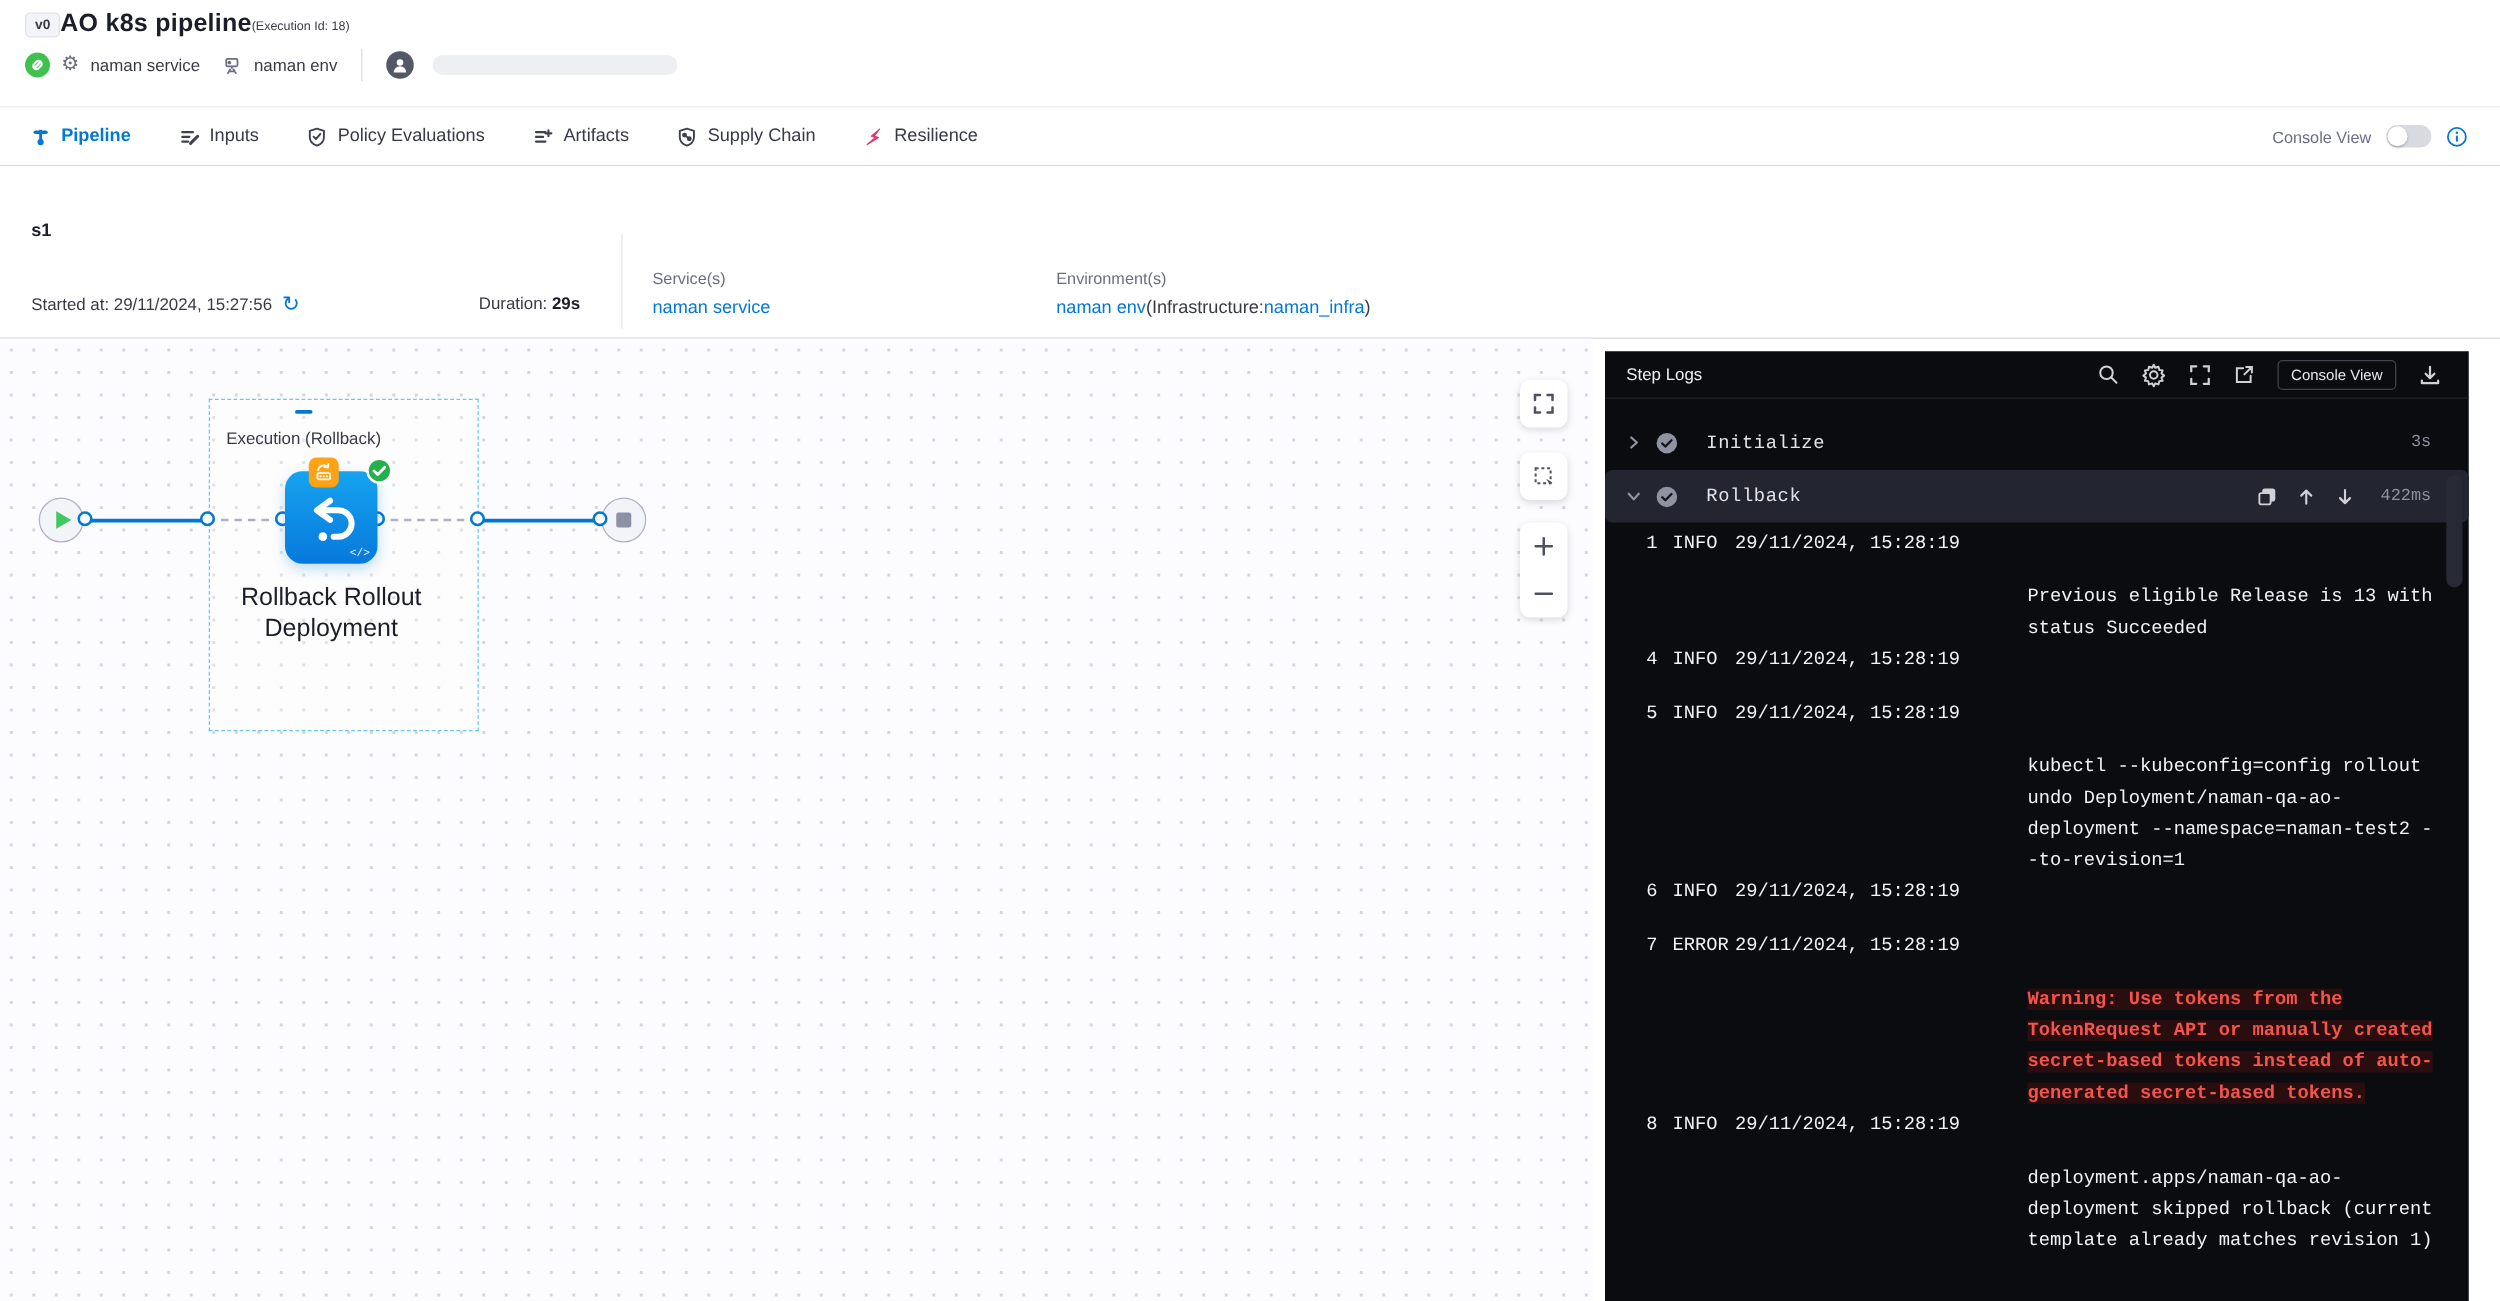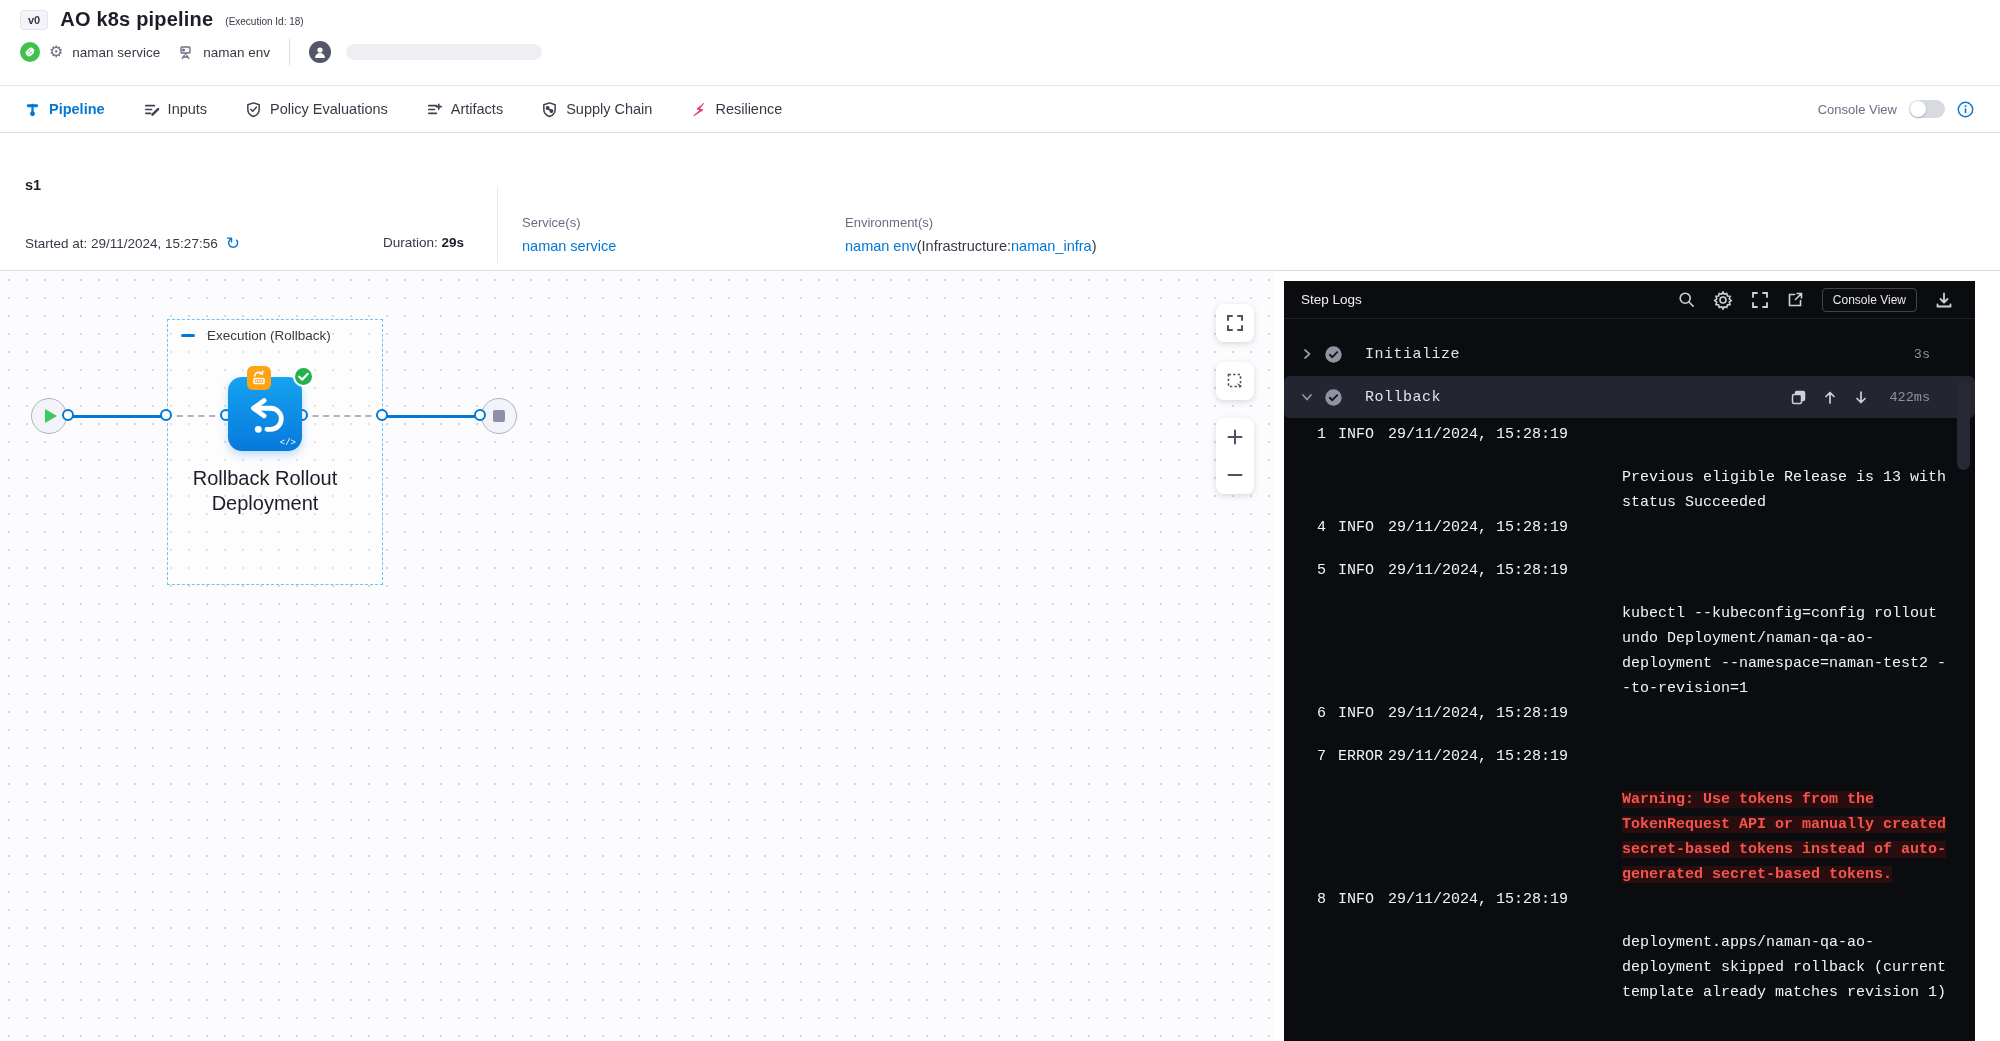--- a/index.html
+++ b/index.html
@@ -1,21 +1,21 @@
 <!DOCTYPE html>
 <html><head>
 <meta charset="utf-8">
 <style>
   * { margin:0; padding:0; box-sizing:border-box; }
   body { background:#ffffff; font-family:"Liberation Sans", sans-serif; }
   #app { position:relative; width:2000px; height:1041px; background:#fff; overflow:hidden; }
 
   
   .hdr { position:absolute; left:0; top:0; width:100%; height:86px; background:#fff; border-bottom:1px solid #e6e7ec; }
-  .hdr-row1 { position:absolute; left:20px; top:8px; display:flex; align-items:center; gap:12px; }
+  .hdr-row1 { position:absolute; left:20px; top:8px; display:flex; align-items:center; }
   .vbadge { background:#f3f3fa; border:1px solid #e2e3ea; border-radius:4px; font-size:11px; font-weight:bold; color:#383946; padding:3px 7px; }
   .ptitle { font-size:20px; font-weight:bold; color:#1b1d29; letter-spacing:.2px; }
   .execid { font-size:10px; color:#383946; margin-top:3px; }
   .hdr-row2 { position:absolute; left:20px; top:40px; height:24px; display:flex; align-items:center; gap:9px; font-size:13.5px; color:#383946; }
   .cd-ico { width:20px; height:20px; border-radius:50%; background:#3ec14e; display:flex; align-items:center; justify-content:center; }
   .gear { color:#6b6d85; font-size:16px; line-height:1; }
   .hdr-div { width:1px; height:26px; background:#dcdde4; margin:0 10px; }
   .avatar { width:22px; height:22px; border-radius:50%; background:#545866; display:flex; align-items:center; justify-content:center; }
   .redacted { width:196px; height:16px; border-radius:8px; background:#edeff3; margin-left:6px; }
 
@@ -41,21 +41,21 @@
   .svc-col { position:absolute; left:522px; top:82px; }
   .env-col { position:absolute; left:845px; top:82px; }
   .col-h { font-size:13px; color:#6b6d85; margin-bottom:7px; }
   .col-link { font-size:14.5px; color:#0278d5; cursor:pointer; }
   .col-dark { font-size:14.5px; color:#383946; }
 
   
   .canvas { position:absolute; left:0; top:271px; width:1274px; height:770px; background:#fcfcfe;
             background-image:radial-gradient(#d3d6dd 1.3px, transparent 1.3px); background-size:18px 18px; }
   .exec-box { position:absolute; left:167px; top:48px; width:216px; height:266px; border:1px dashed #66c7f2; background:rgba(255,255,255,.25); }
-  .exec-hd { position:absolute; left:181px; top:57px; display:flex; align-items:center; gap:12px; }
+  .exec-hd { position:absolute; left:181px; top:57px; display:flex; align-items:center; gap:12px;flex-direction:column; }
   .minus { width:14px; height:3px; border-radius:2px; background:#0278d5; cursor:pointer; }
   .exec-label { font-size:13.5px; color:#383946; }
   .edge { position:absolute; height:0; top:144px; }
   .edge.solid { border-top:3px solid #0278d5; }
   .edge.dash { border-top:2px dashed #aeb1c2; }
   .ring { position:absolute; width:12px; height:12px; border-radius:50%; background:#fff; border:2.5px solid #0278d5; top:138px; }
   .endpoint { position:absolute; top:127px; width:36px; height:36px; border-radius:50%; background:#f3f3fa; border:1.5px solid #b0b1c4; display:flex; align-items:center; justify-content:center; }
   .play-tri { width:0; height:0; border-left:12px solid #3fc860; border-top:7px solid transparent; border-bottom:7px solid transparent; margin-left:3px; }
   .stop-sq { width:12px; height:12px; background:#8e90a6; border-radius:2px; }
   .node { position:absolute; left:228px; top:106px; width:74px; height:74px; border-radius:14px;
@@ -69,21 +69,21 @@
   .zoombtn { position:absolute; left:1216px; width:38px; height:38px; border-radius:8px; background:#fff; box-shadow:0 2px 6px rgba(96,97,112,.22); display:flex; align-items:center; justify-content:center; cursor:pointer; color:#4f5162; }
   .zoomgrp { position:absolute; left:1216px; top:147px; width:38px; height:76px; border-radius:8px; background:#fff; box-shadow:0 2px 6px rgba(96,97,112,.22); display:flex; flex-direction:column; align-items:center; justify-content:space-around; cursor:pointer; color:#4f5162; }
 
   
   .panel { position:absolute; left:1284px; top:281px; width:691px; height:760px; background:#0b0c10; color:#e9eaee; }
   .panel-hd { height:38px; border-bottom:1px solid #212229; display:flex; align-items:center; padding:0 22px 0 17px; }
   .panel-title { font-size:13.5px; color:#f0f0f2; }
   .panel-ico { display:flex; align-items:center; gap:18px; margin-left:auto; color:#cfd1d6; }
   .panel-ico svg { display:block; cursor:pointer; }
   .cv-btn { border:1px solid #40434d; border-radius:4px; font-size:12px; color:#e8e8ea; padding:4px 10px; cursor:pointer; white-space:nowrap; }
-  .sec-row { height:38px; display:flex; align-items:center; padding:0 45px 0 16px; cursor:pointer; font-family:"Liberation Mono",monospace; }
+  .sec-row { height:38px; display:flex; align-items:center; padding:0 30px 0 16px; cursor:pointer; font-family:"Liberation Mono",monospace; }
   .sec-row .chev { width:14px; color:#9296a3; flex:none; }
   .sec-row .scheck { margin-left:10px; flex:none; }
   .sec-name { margin-left:22px; font-size:15px; letter-spacing:.5px; color:#e3e4ea; }
   .sec-dur { margin-left:auto; font-size:13.5px; color:#8d92a0; }
   .sec-rollback { height:42px; background:#232530; border-radius:6px; margin-top:3px; }
   .sec-icons { margin-left:auto; display:flex; align-items:flex-start; gap:17px; color:#cfd1d6; }
   .sec-icons .sec-dur { margin-left:4px; }
   .secs { margin-top:16px; }
   .log-entries { margin-top:4px; padding-left:26px; font-family:"Liberation Mono",monospace; font-size:15px; line-height:25px; }
   .log-row { display:flex; min-height:25px; color:#f2f3f5; }

